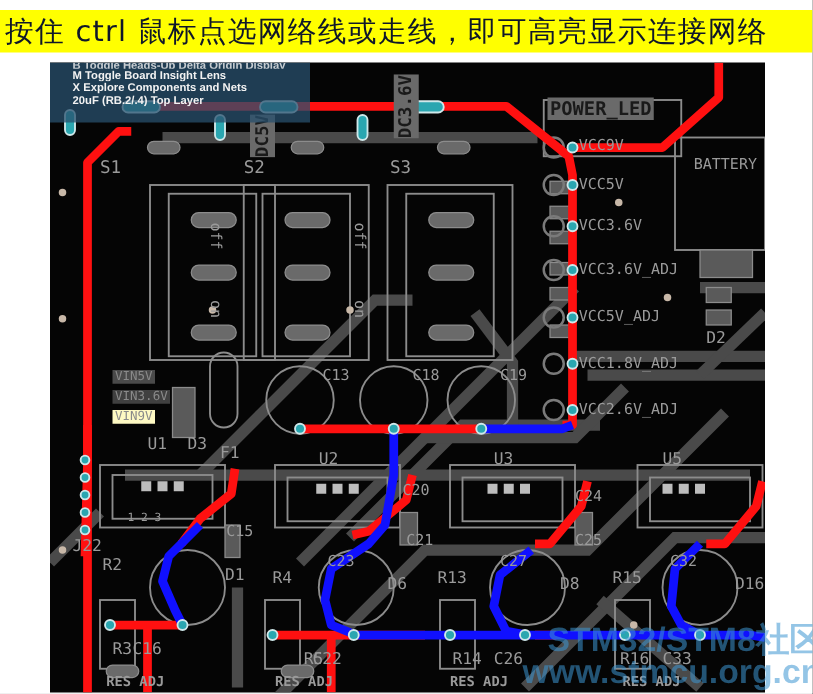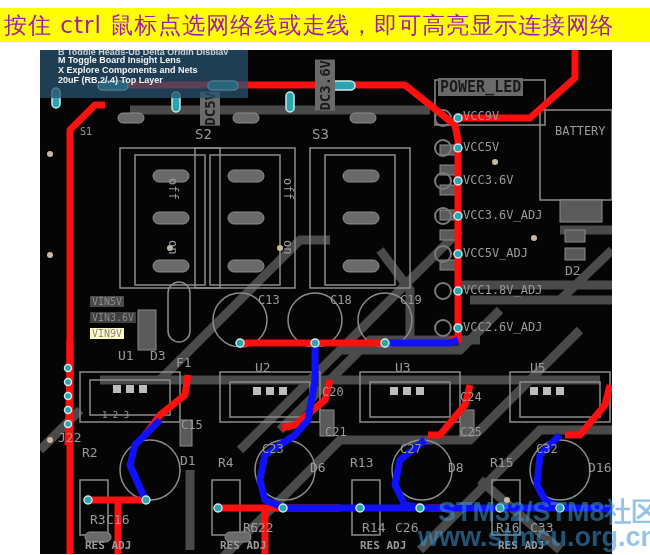--- a/index.html
+++ b/index.html
@@ -1,18 +1,18 @@
 <!DOCTYPE html>
 <html><head>
 <meta charset="utf-8">
 <style>
   html,body{margin:0;padding:0;background:#fff;}
   body{width:650px;height:555px;position:relative;overflow:hidden;font-family:"DejaVu Sans",sans-serif;}
   .banner{position:absolute;left:0;top:8px;width:650px;height:34px;background:#ffff00;display:flex;align-items:center;}
-  .banner span{font-size:23px;color:#a21caf;letter-spacing:1px;padding-left:4px;white-space:nowrap;font-family:"DejaVu Sans",sans-serif;}
+  .banner span{font-size:23px;color:#0f172a;letter-spacing:1px;padding-left:4px;white-space:nowrap;font-family:"DejaVu Sans",sans-serif;}
   .board{position:absolute;left:40px;top:50px;width:572px;height:504px;background:#050505;overflow:hidden;}
   .board svg{position:absolute;left:0;top:0;}
   .hud{position:absolute;left:0;top:0;width:190px;height:48px;background:rgba(40,80,110,0.75);color:#f2f2f2;font-family:"Liberation Sans",sans-serif;font-size:9px;font-weight:bold;line-height:10px;padding-left:18px;}
   .hud div{white-space:nowrap;overflow:hidden;}
   .silk{position:absolute;font-family:"DejaVu Sans Mono",monospace;color:#9a9a9a;font-size:12px;white-space:nowrap;}
   .lbl{position:absolute;background:#6a6a6a;color:#1a1a1a;font-family:"DejaVu Sans Mono",monospace;font-size:15px;font-weight:bold;padding:0 2px;white-space:nowrap;}
   .watermark{position:absolute;font-family:"Liberation Sans",sans-serif;font-weight:bold;color:rgba(60,150,210,0.55);white-space:nowrap;}
   .net{cursor:pointer;}
 </style>
 </head>
@@ -210,21 +210,21 @@
         <circle cx="10" cy="390" r="3"></circle>
         <circle cx="467" cy="450" r="3"></circle>
     </g>
   </svg>
 
   <div class="lbl" style="left:398px;top:28px;">POWER_LED</div>
   <div class="silk" style="left:515px;top:74px;font-size:12px;">BATTERY</div>
   <div class="lbl" style="left:160px;top:42px;writing-mode:vertical-rl;transform:rotate(180deg);font-size:14px;">DC5V</div>
   <div class="lbl" style="left:275px;top:10px;writing-mode:vertical-rl;transform:rotate(180deg);font-size:14px;">DC3.6V</div>
 
-  <div class="silk" style="left:40px;top:76px;font-size:10px;text-align:center;">S1</div>
+  <div class="silk" style="left:40px;top:76px;font-size:14px;text-align:center;">S1</div>
   <div class="silk" style="left:155px;top:76px;font-size:14px;">S2</div>
   <div class="silk" style="left:272px;top:76px;font-size:14px;">S3</div>
 
   <div class="silk" style="left:126px;top:128px;writing-mode:vertical-rl;">off</div>
   <div class="silk" style="left:241px;top:128px;writing-mode:vertical-rl;">off</div>
   <div class="silk" style="left:126px;top:190px;writing-mode:vertical-rl;">on</div>
   <div class="silk" style="left:241px;top:190px;writing-mode:vertical-rl;">on</div>
 
   <div class="silk" style="left:423px;top:59px;">VCC9V</div>
   <div class="silk" style="left:423px;top:90px;">VCC5V</div>

